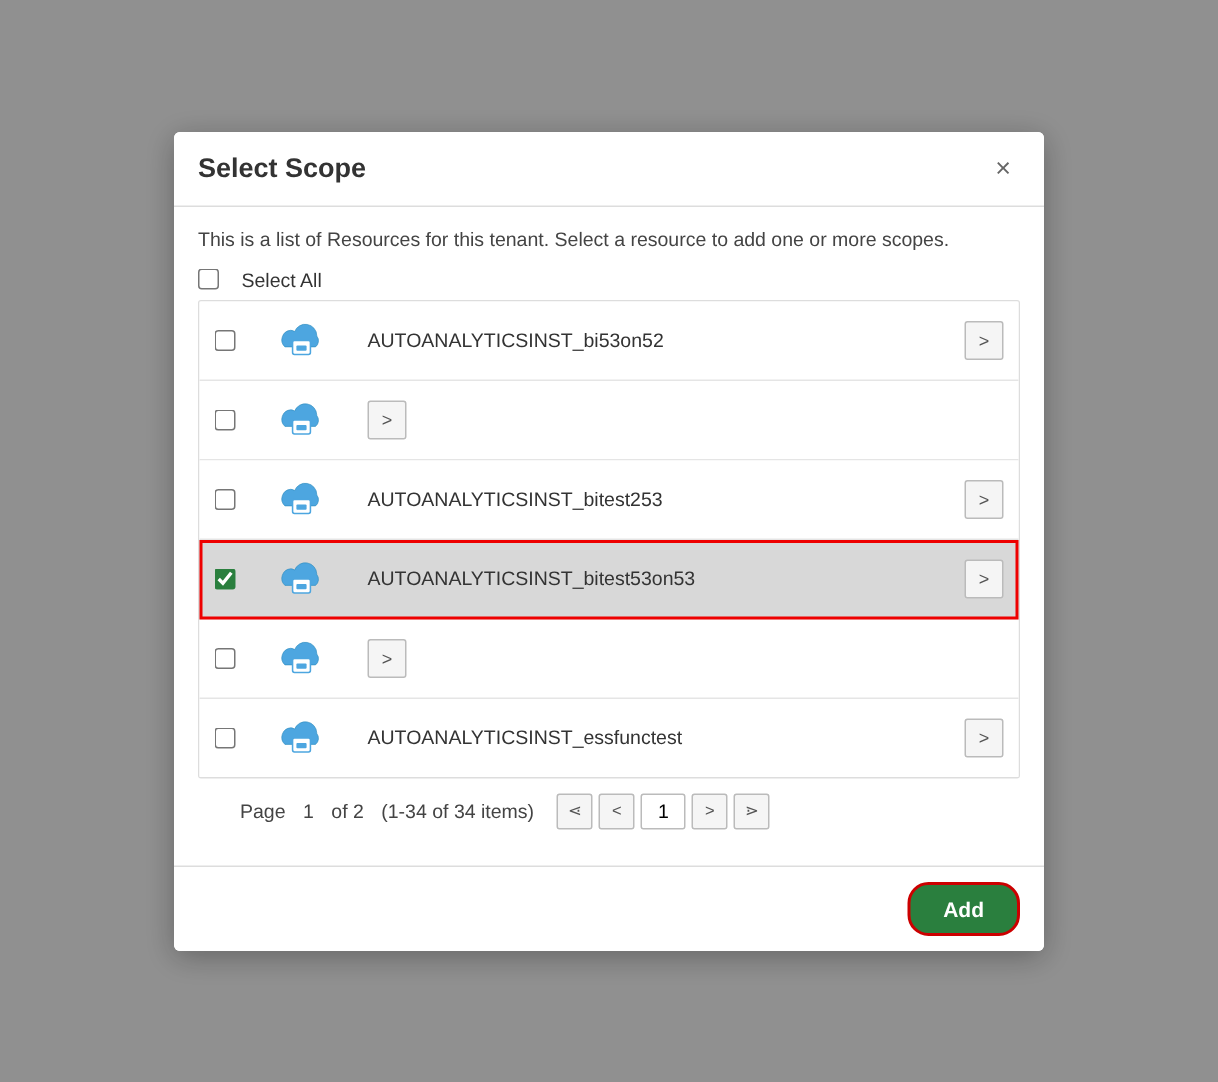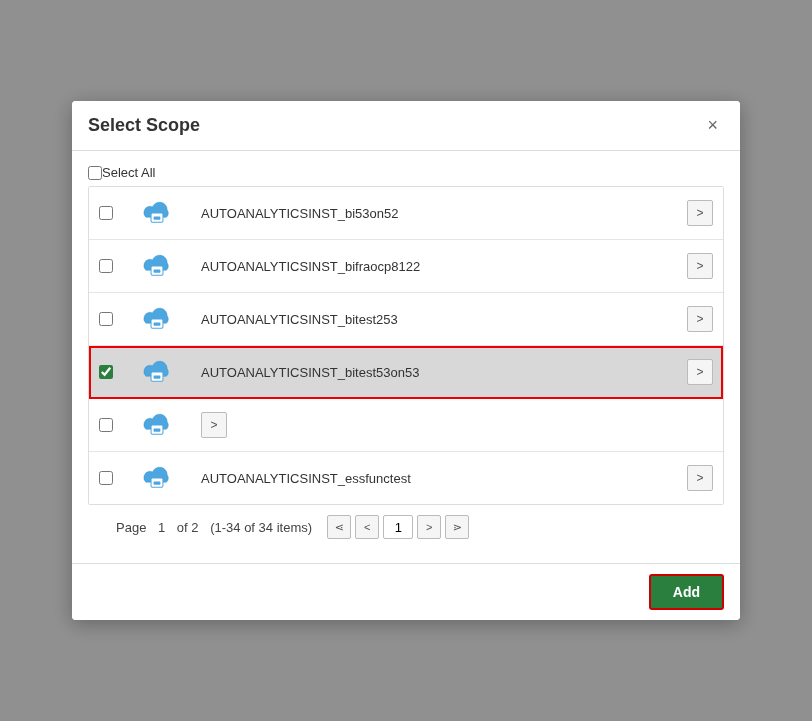--- a/index.html
+++ b/index.html
@@ -14,21 +14,21 @@
     .modal-overlay {
       background: rgba(0,0,0,0.4);
       position: fixed;
       top: 0; left: 0; right: 0; bottom: 0;
       display: flex;
       align-items: center;
       justify-content: center;
     }
     .modal {
       background: #fff;
-      width: 668px;
+      width: 580px;
       border-radius: 4px;
       box-shadow: 0 4px 20px rgba(0,0,0,0.3);
       overflow: hidden;
     }
     .modal-header {
       display: flex;
       align-items: center;
       justify-content: space-between;
       padding: 12px 16px;
       border-bottom: 1px solid #ddd;
@@ -51,21 +51,21 @@
       padding: 14px 16px;
     }
     .description {
       font-size: 13px;
       color: #444;
       margin-bottom: 12px;
     }
     .select-all-row {
       display: flex;
       align-items: center;
-      gap: 0;
+      gap: 15px;
       margin-bottom: 6px;
     }
     .select-all-label {
       font-size: 13px;
       color: #333;
     }
     .items-list {
       border: 1px solid #ddd;
       border-radius: 2px;
     }
@@ -160,39 +160,40 @@
       border-top: 1px solid #ddd;
       background: #fff;
     }
     .add-btn {
       background: #2a7f3e;
       color: #fff;
       border: 2px solid #c00;
       padding: 8px 22px;
       font-size: 14px;
       font-weight: bold;
-      border-radius: 3px;
+      border-radius: 14px;
       cursor: pointer;
     }
     input[type="checkbox"] {
       accent-color: #2a7f3e;
     }
   </style>
 </head>
 <body>
 
 <div class="modal-overlay">
   <div class="modal">
 
     <div class="modal-header">
       <span class="modal-title">Select Scope</span>
       <button class="close-btn">×</button>
     </div>
 
     <div class="modal-body">
+      <p class="description">This is a list of Resources for this tenant. Select a resource to add one or more scopes.</p>
 
       <div class="select-all-row">
         <input type="checkbox" class="item-checkbox" style="">
         <span class="select-all-label">Select All</span>
       </div>
 
       <div class="items-list">
 
         <div class="list-item">
           <input type="checkbox" class="item-checkbox" style="">
@@ -209,21 +210,20 @@
 
         <div class="list-item">
           <input type="checkbox" class="item-checkbox" style="">
           <div class="cloud-icon">
             <svg viewBox="0 0 40 36" fill="none" xmlns="http://www.w3.org/2000/svg">
               <path d="M32 14.5c0-.17-.01-.34-.02-.5A9 9 0 0 0 14.6 11C13.7 10.4 12.6 10 11.5 10A7.5 7.5 0 0 0 7 23h24a6 6 0 0 0 1-8.5z" fill="#4da6e0" stroke="#2d8cbe" stroke-width="0.5"></path>
               <rect x="13" y="18" width="14" height="11" rx="1.5" fill="#fff" stroke="#4da6e0" stroke-width="1.2"></rect>
               <rect x="16" y="22" width="8" height="4" rx="0.8" fill="#4da6e0"></rect>
             </svg>
           </div>
-          <span class="item-name">AUTOANALYTICSINST_bifraocp8122</span>
           <button class="arrow-btn">&gt;</button>
         </div>
 
         <div class="list-item">
           <input type="checkbox" class="item-checkbox" style="">
           <div class="cloud-icon">
             <svg viewBox="0 0 40 36" fill="none" xmlns="http://www.w3.org/2000/svg">
               <path d="M32 14.5c0-.17-.01-.34-.02-.5A9 9 0 0 0 14.6 11C13.7 10.4 12.6 10 11.5 10A7.5 7.5 0 0 0 7 23h24a6 6 0 0 0 1-8.5z" fill="#4da6e0" stroke="#2d8cbe" stroke-width="0.5"></path>
               <rect x="13" y="18" width="14" height="11" rx="1.5" fill="#fff" stroke="#4da6e0" stroke-width="1.2"></rect>
               <rect x="16" y="22" width="8" height="4" rx="0.8" fill="#4da6e0"></rect>

